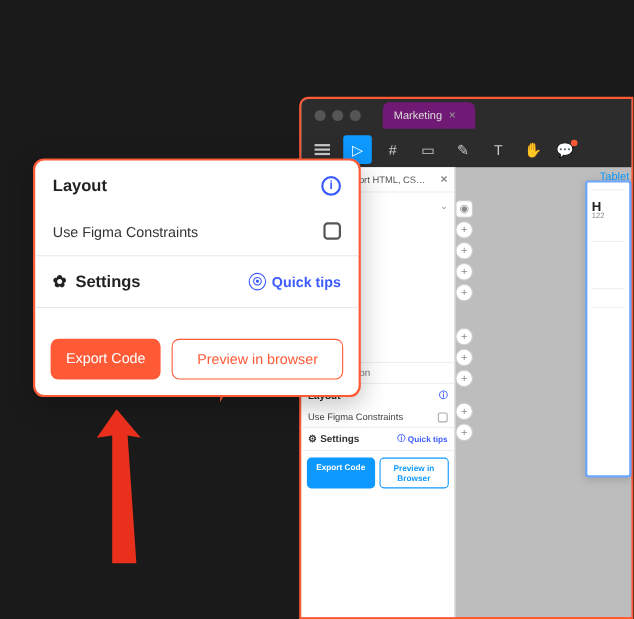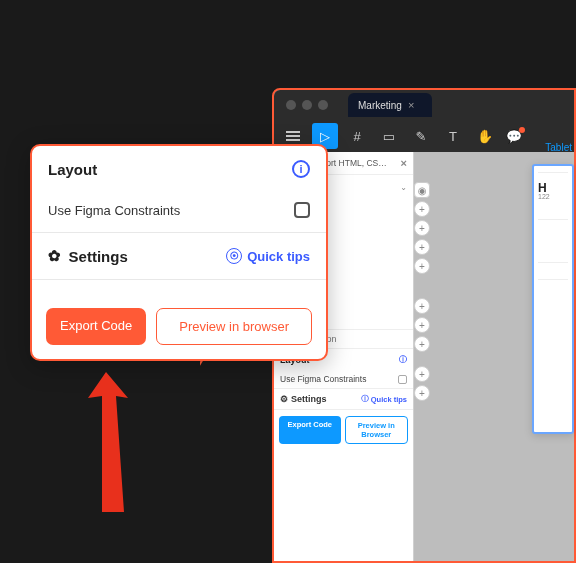--- a/index.html
+++ b/index.html
@@ -27,21 +27,21 @@
   height: 30px;
   background: #2c2c2c;
   display: flex;
   align-items: center;
   padding-left: 12px;
   gap: 6px;
   border-radius: 6px 0 0 0;
 }
 .win-dot { width: 10px; height: 10px; border-radius: 50%; background: #555; }
 .win-tab {
-  background: #0f172a;
+  background: #701a75;
   color: #ddd;
   font-size: 10px;
   padding: 6px 18px 6px 10px;
   border-radius: 6px 6px 0 0;
   margin-left: 14px;
   display: flex;
   align-items: center;
   gap: 6px;
 }
 .tab-close { color: #999; font-size: 11px; }
@@ -158,21 +158,21 @@
   right: 0;
   width: 42px;
   height: 270px;
   background: #fff;
   border: 2px solid #6aa6ff;
   border-radius: 3px;
   box-shadow: 0 2px 8px rgba(0,0,0,0.15);
 }
 .canvas-label {
   position: absolute;
-  top: 52px;
+  top: 66px;
   right: 2px;
   font-size: 10px;
   color: #0d99ff;
   font-weight: 500;
 }
 .canvas-line { height: 1px; background: #eee; margin: 6px 4px; }
 .canvas-h { margin: 8px 4px 2px; height: 10px; font-size: 12px; font-weight: bold; color: #222; }
 .canvas-t { margin: 2px 4px; height: 6px; font-size: 7px; color: #888; }
 .canvas-box-a { margin: 20px 4px 4px; height: 44px; border-top: 1px solid #eee; border-bottom: 1px solid #eee; }
 .canvas-box-b { margin: 16px 4px 4px; height: 40px; border-top: 1px solid #eee; }

